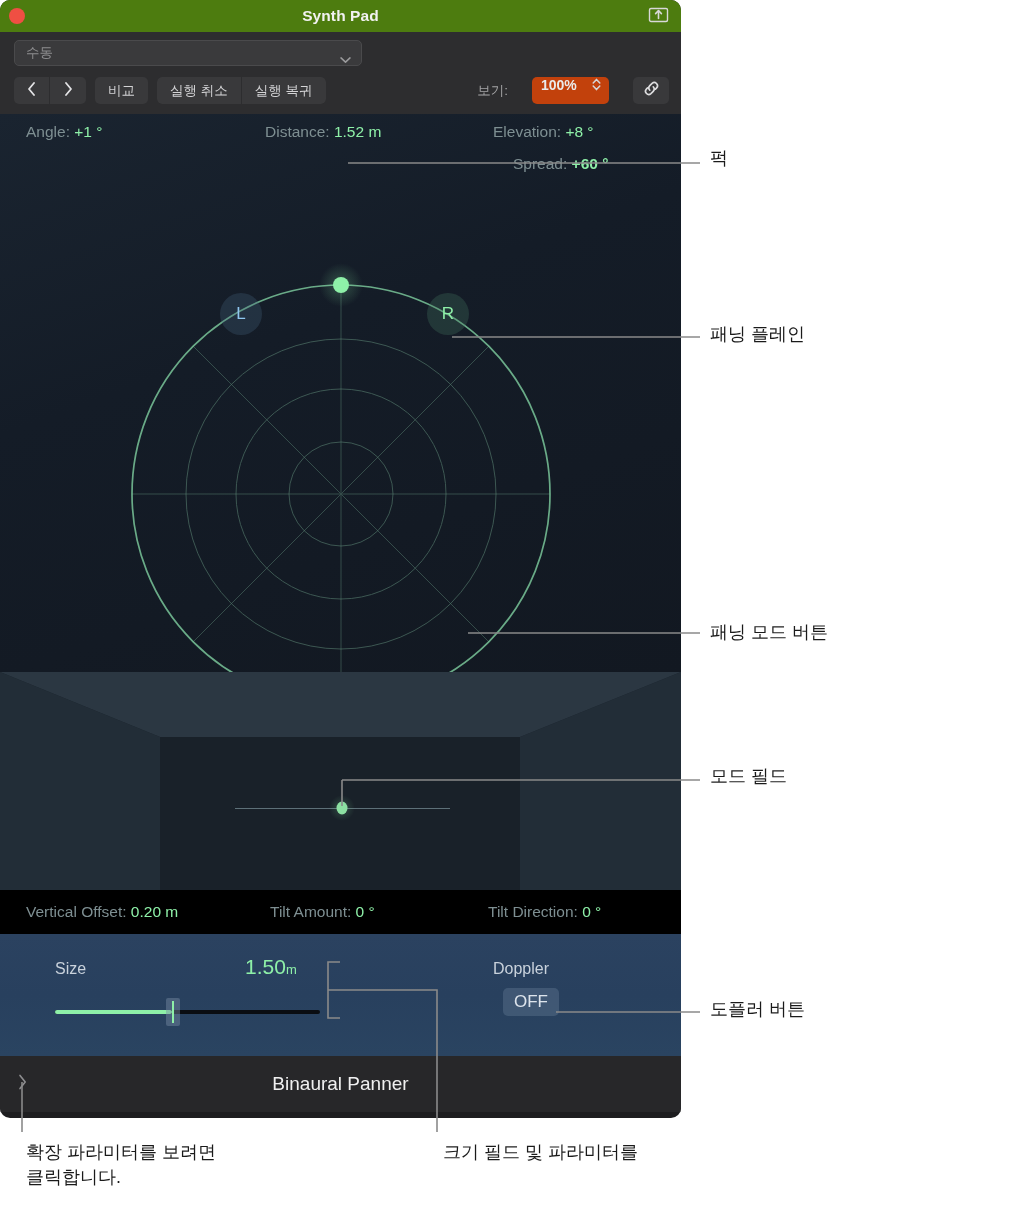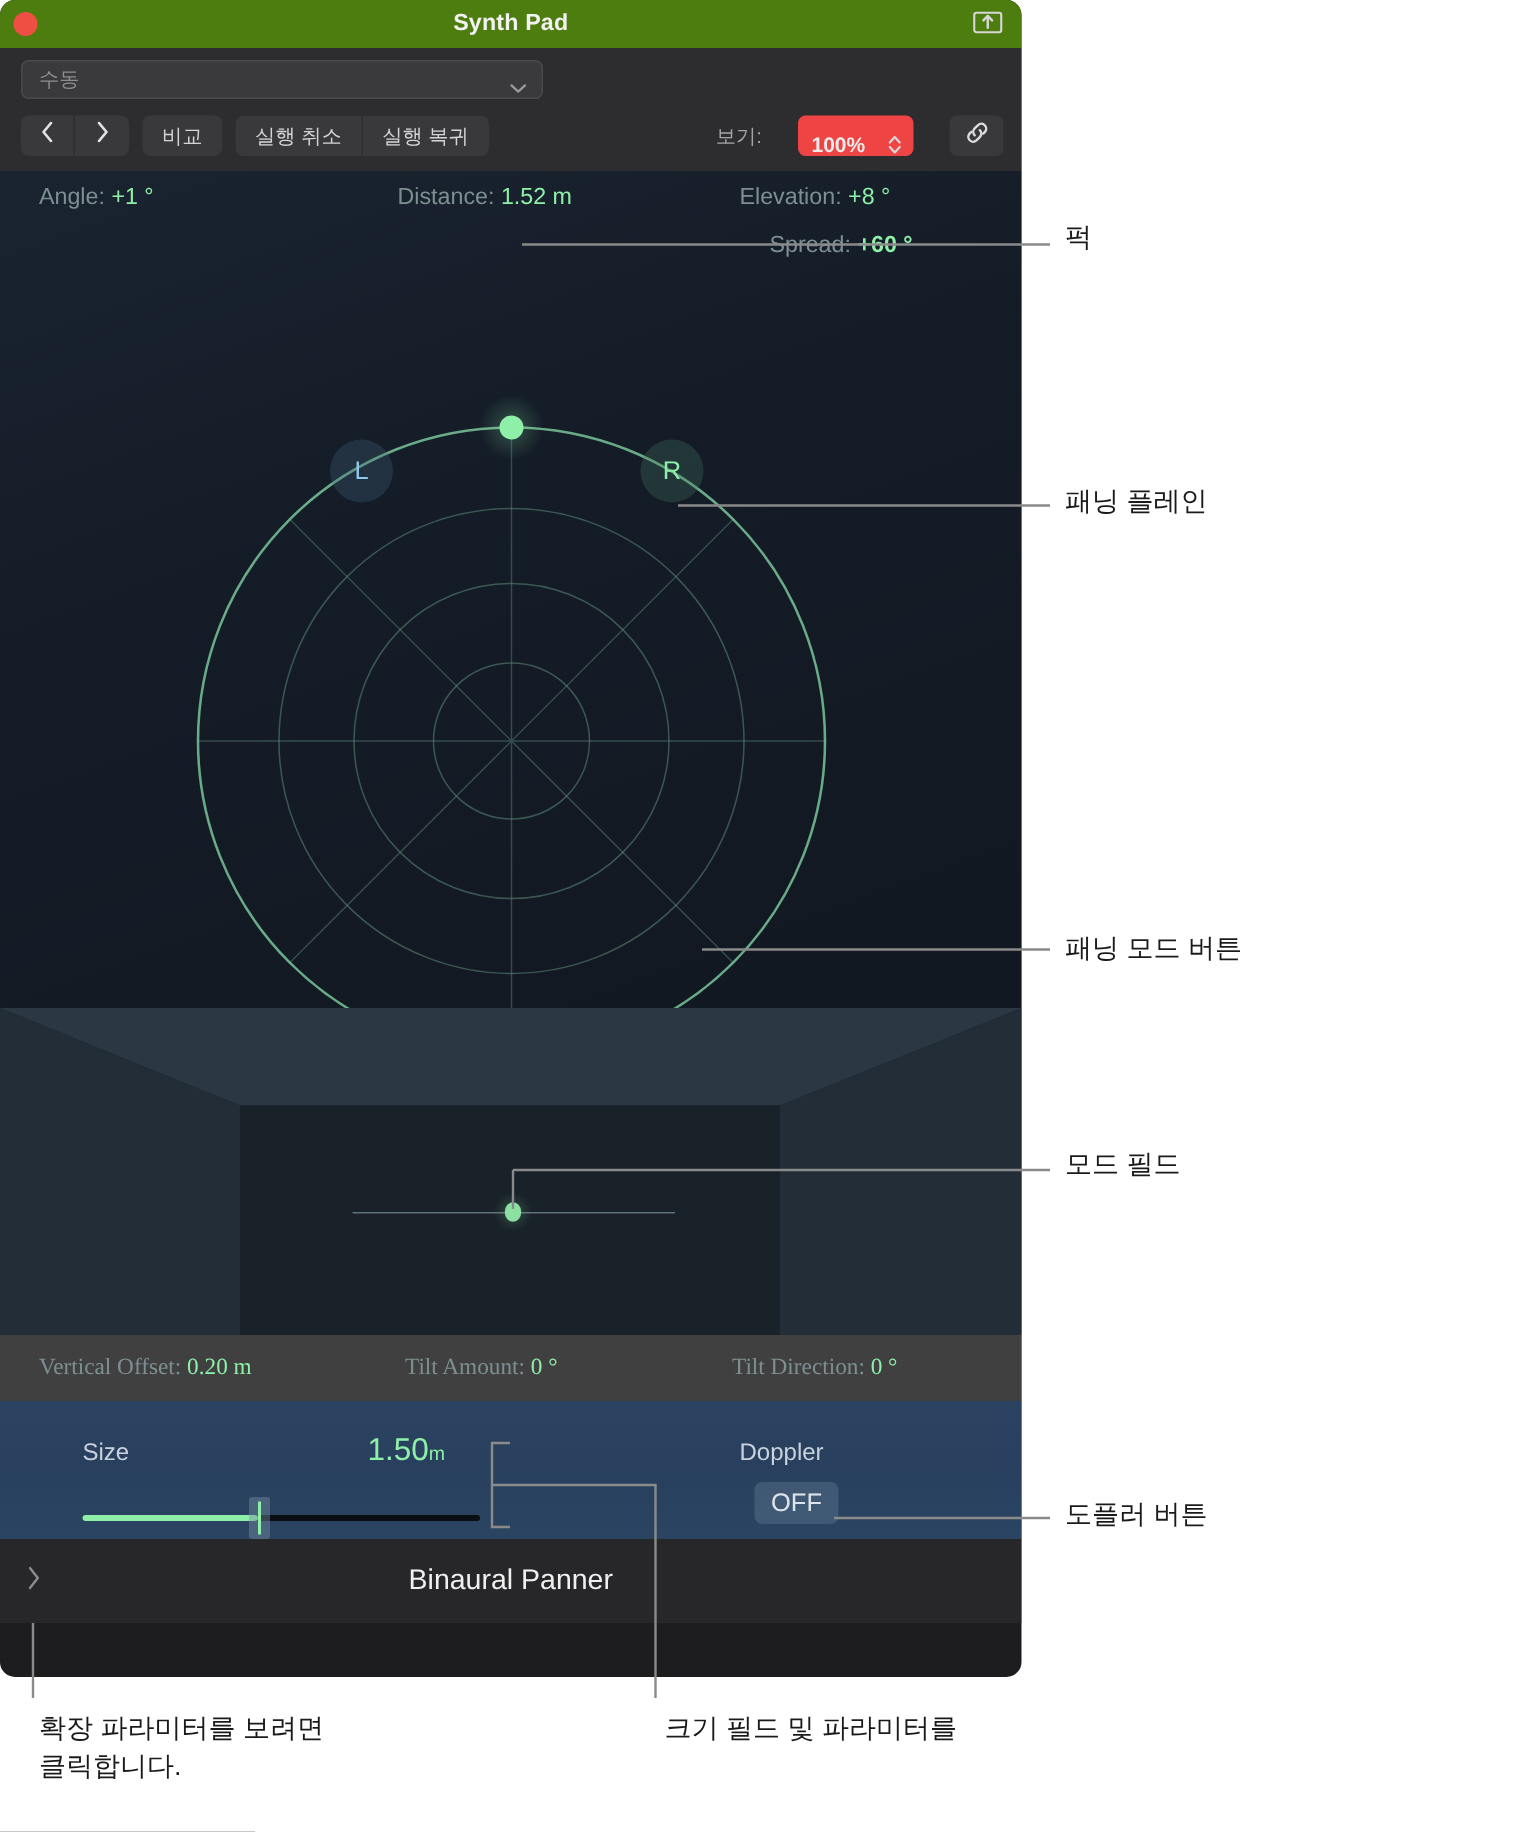--- a/index.html
+++ b/index.html
@@ -80,22 +80,22 @@
   .tbtn.grp-last { border-radius: 0 5px 5px 0; border-right: none; }
   .grp-wrap { display: flex; border-radius: 5px; overflow: hidden; }
 
   .view-area {
     position: absolute; right: 12px; top: 45px;
     display: flex; align-items: center; gap: 24px;
   }
   .view-label { font-size: 13.5px; color: #a4a4a6; }
   .zoom-box {
     width: 77px; height: 27px;
-    background: #ef4444; border-radius: 5px;
-    display: flex; align-items: flex-end; justify-content: space-between;
+    background: #c2410c; border-radius: 5px;
+    display: flex; align-items: flex-start; justify-content: space-between;
     padding: 0 8px 0 9px;
   }
   .zoom-val { font-size: 14px; font-weight: bold; color: #eaeaea; }
   .stepper { width: 9px; height: 15px; }
   .link-btn {
     width: 36px; height: 27px; background: #39393b; border-radius: 5px;
     display: flex; align-items: center; justify-content: center;
   }
 
   
@@ -170,33 +170,33 @@
     background: #8ce0a2;
   }
   .room-hline {
     position: absolute; left: 235px; top: 136px;
     width: 215px; height: 1px; background: #5d7078;
   }
 
   
   .voffset-row {
     position: relative; height: 44px;
-    background: #404040;
-    display: flex; align-items: center; font-family: Liberation Serif, serif;
+    background: #000000;
+    display: flex; align-items: center;
   }
   .voffset-row .readout2 { position: absolute; font-size: 15.5px; white-space: nowrap; }
   .voffset-row .k { color: #7e8f92; }
   .voffset-row .v { color: #8ef0a8; }
   .vo-1 { left: 26px; }
   .vo-2 { left: 270px; }
   .vo-3 { left: 488px; }
 
   
   .size-strip {
-    position: relative; height: 92px;
+    position: relative; height: 122px;
     background: linear-gradient(180deg, #2b4260 0%, #28405e 50%, #2a4461 100%);
     padding-left: 24px;
   }
   .size-lbl { position: absolute; left: 55px; top: 26px; font-size: 16px; color: #c9d2dc; }
   .size-val { position: absolute; left: 245px; top: 21px; font-size: 21px; color: #8ef0a8; }
   .size-unit { font-size: 13px; color: #8ef0a8; }
   .slider-track {
     position: absolute; left: 55px; top: 76px;
     width: 265px; height: 4px; background: #0a0d12; border-radius: 2px;
   }

